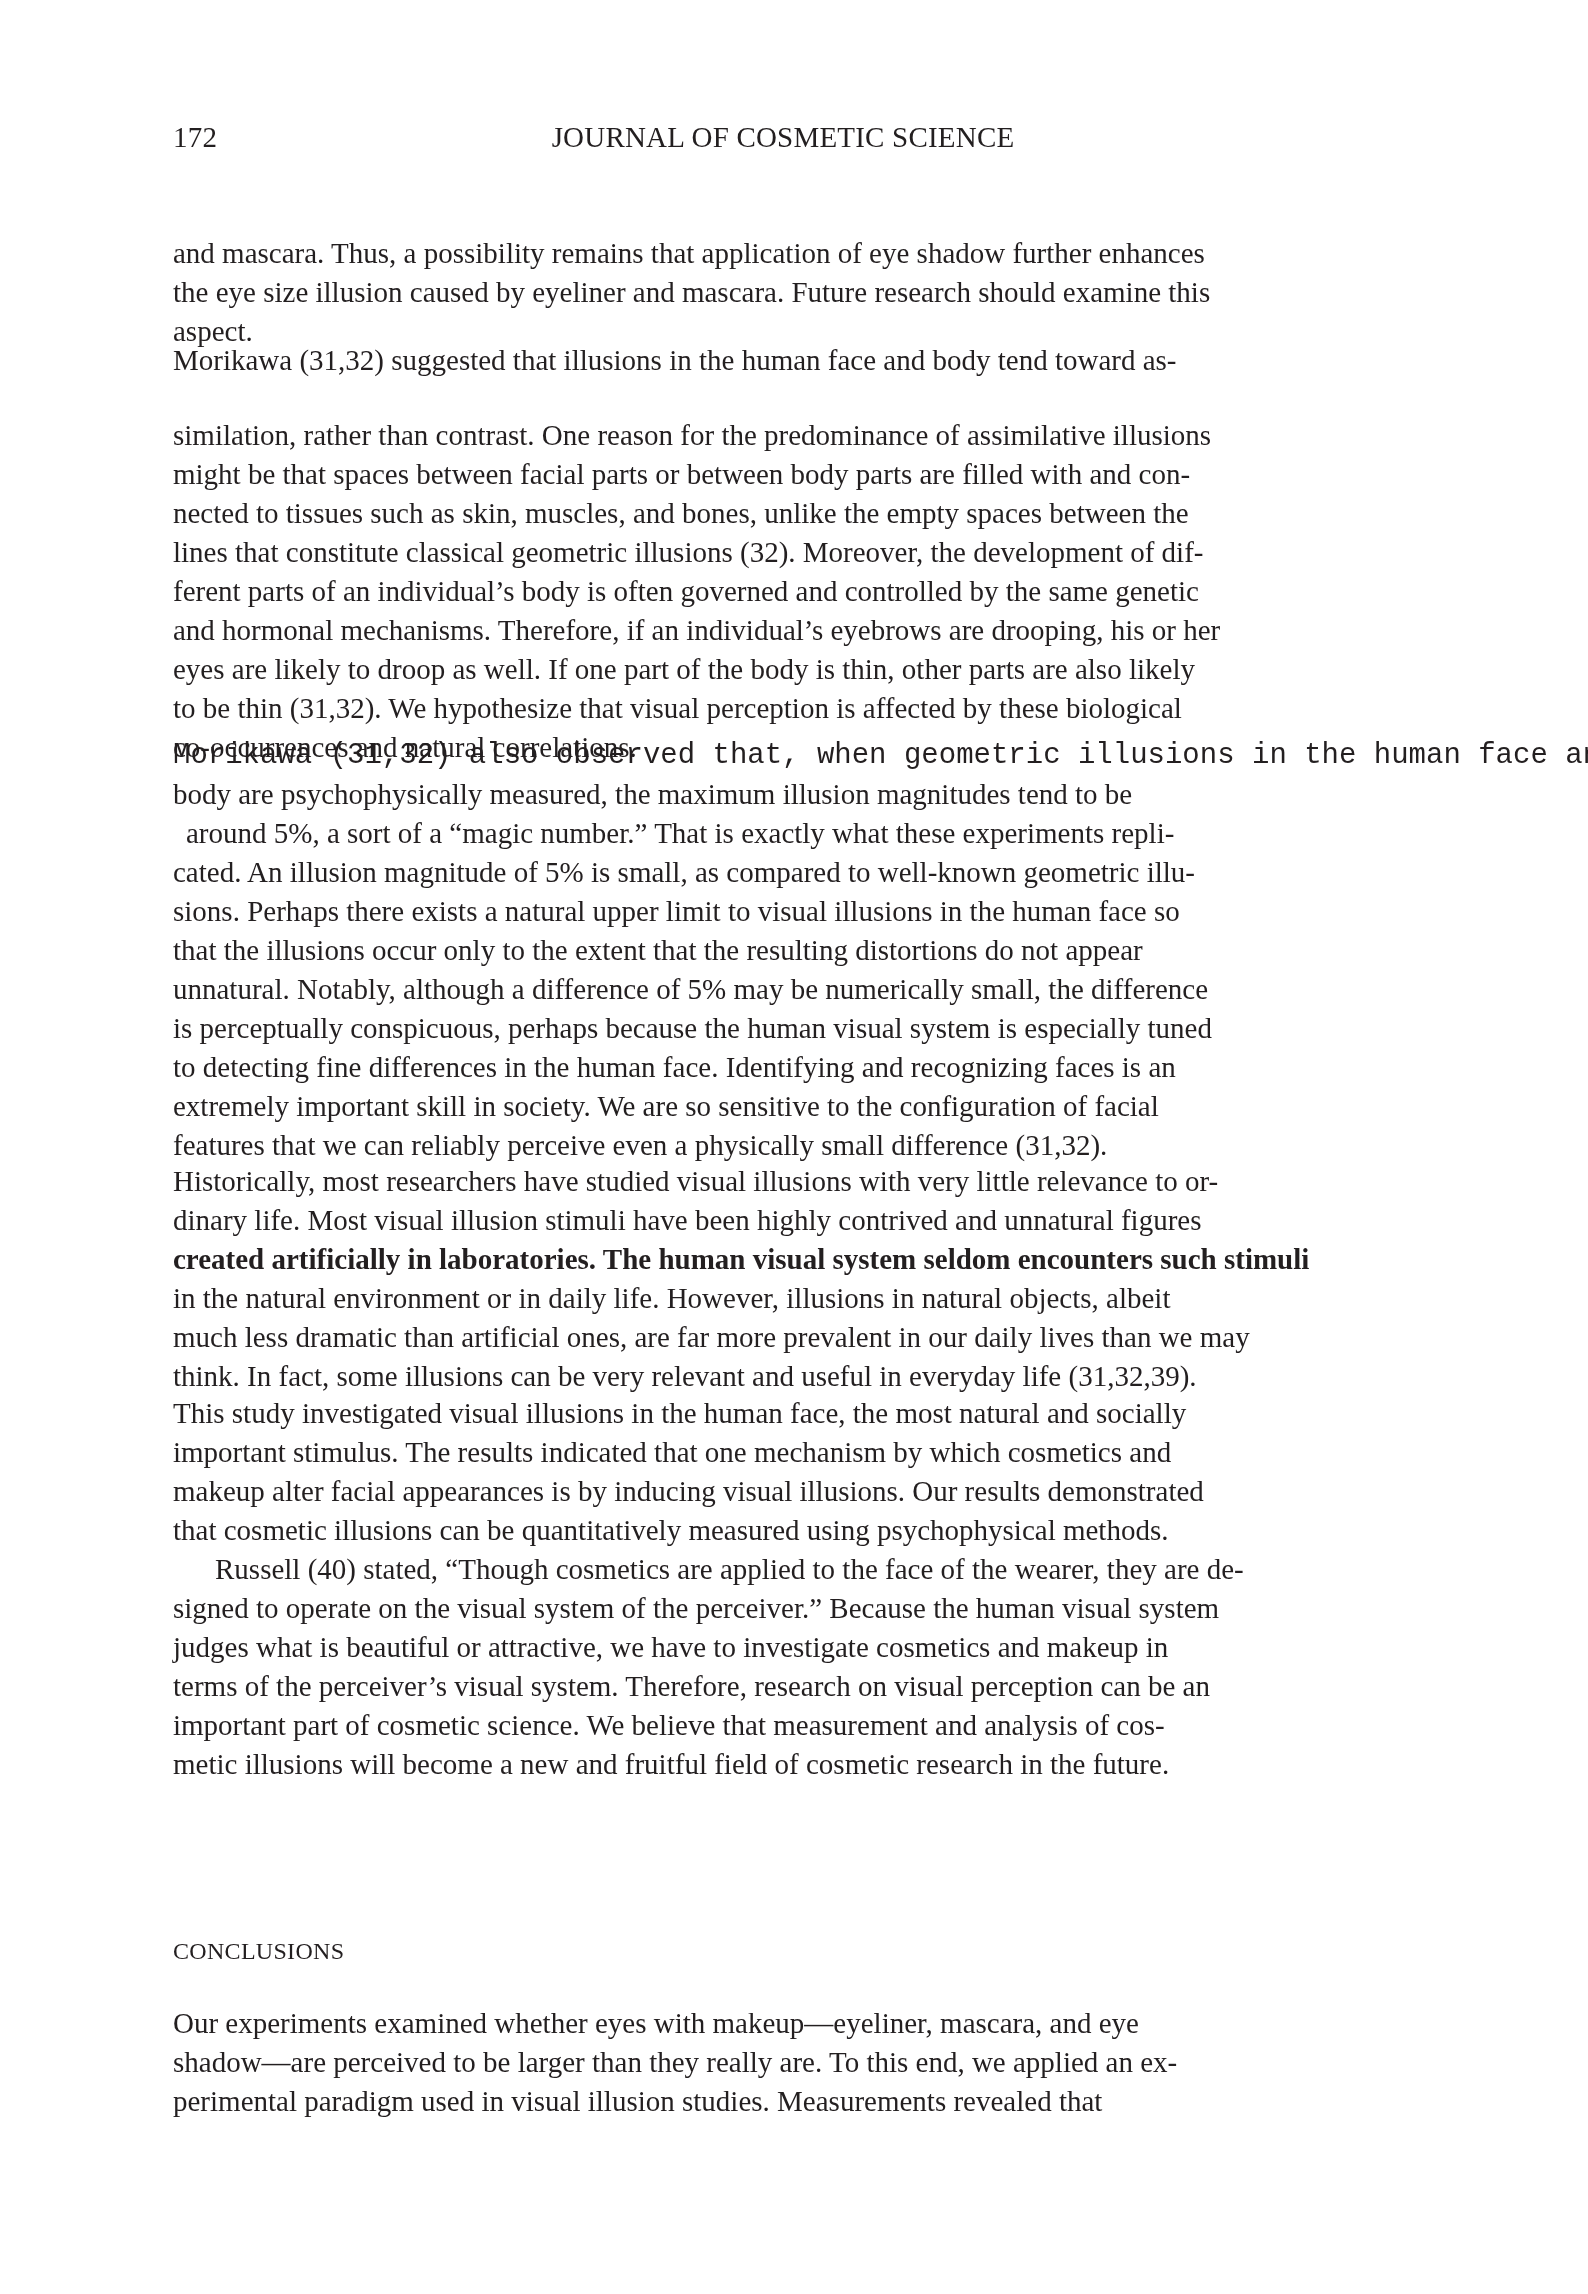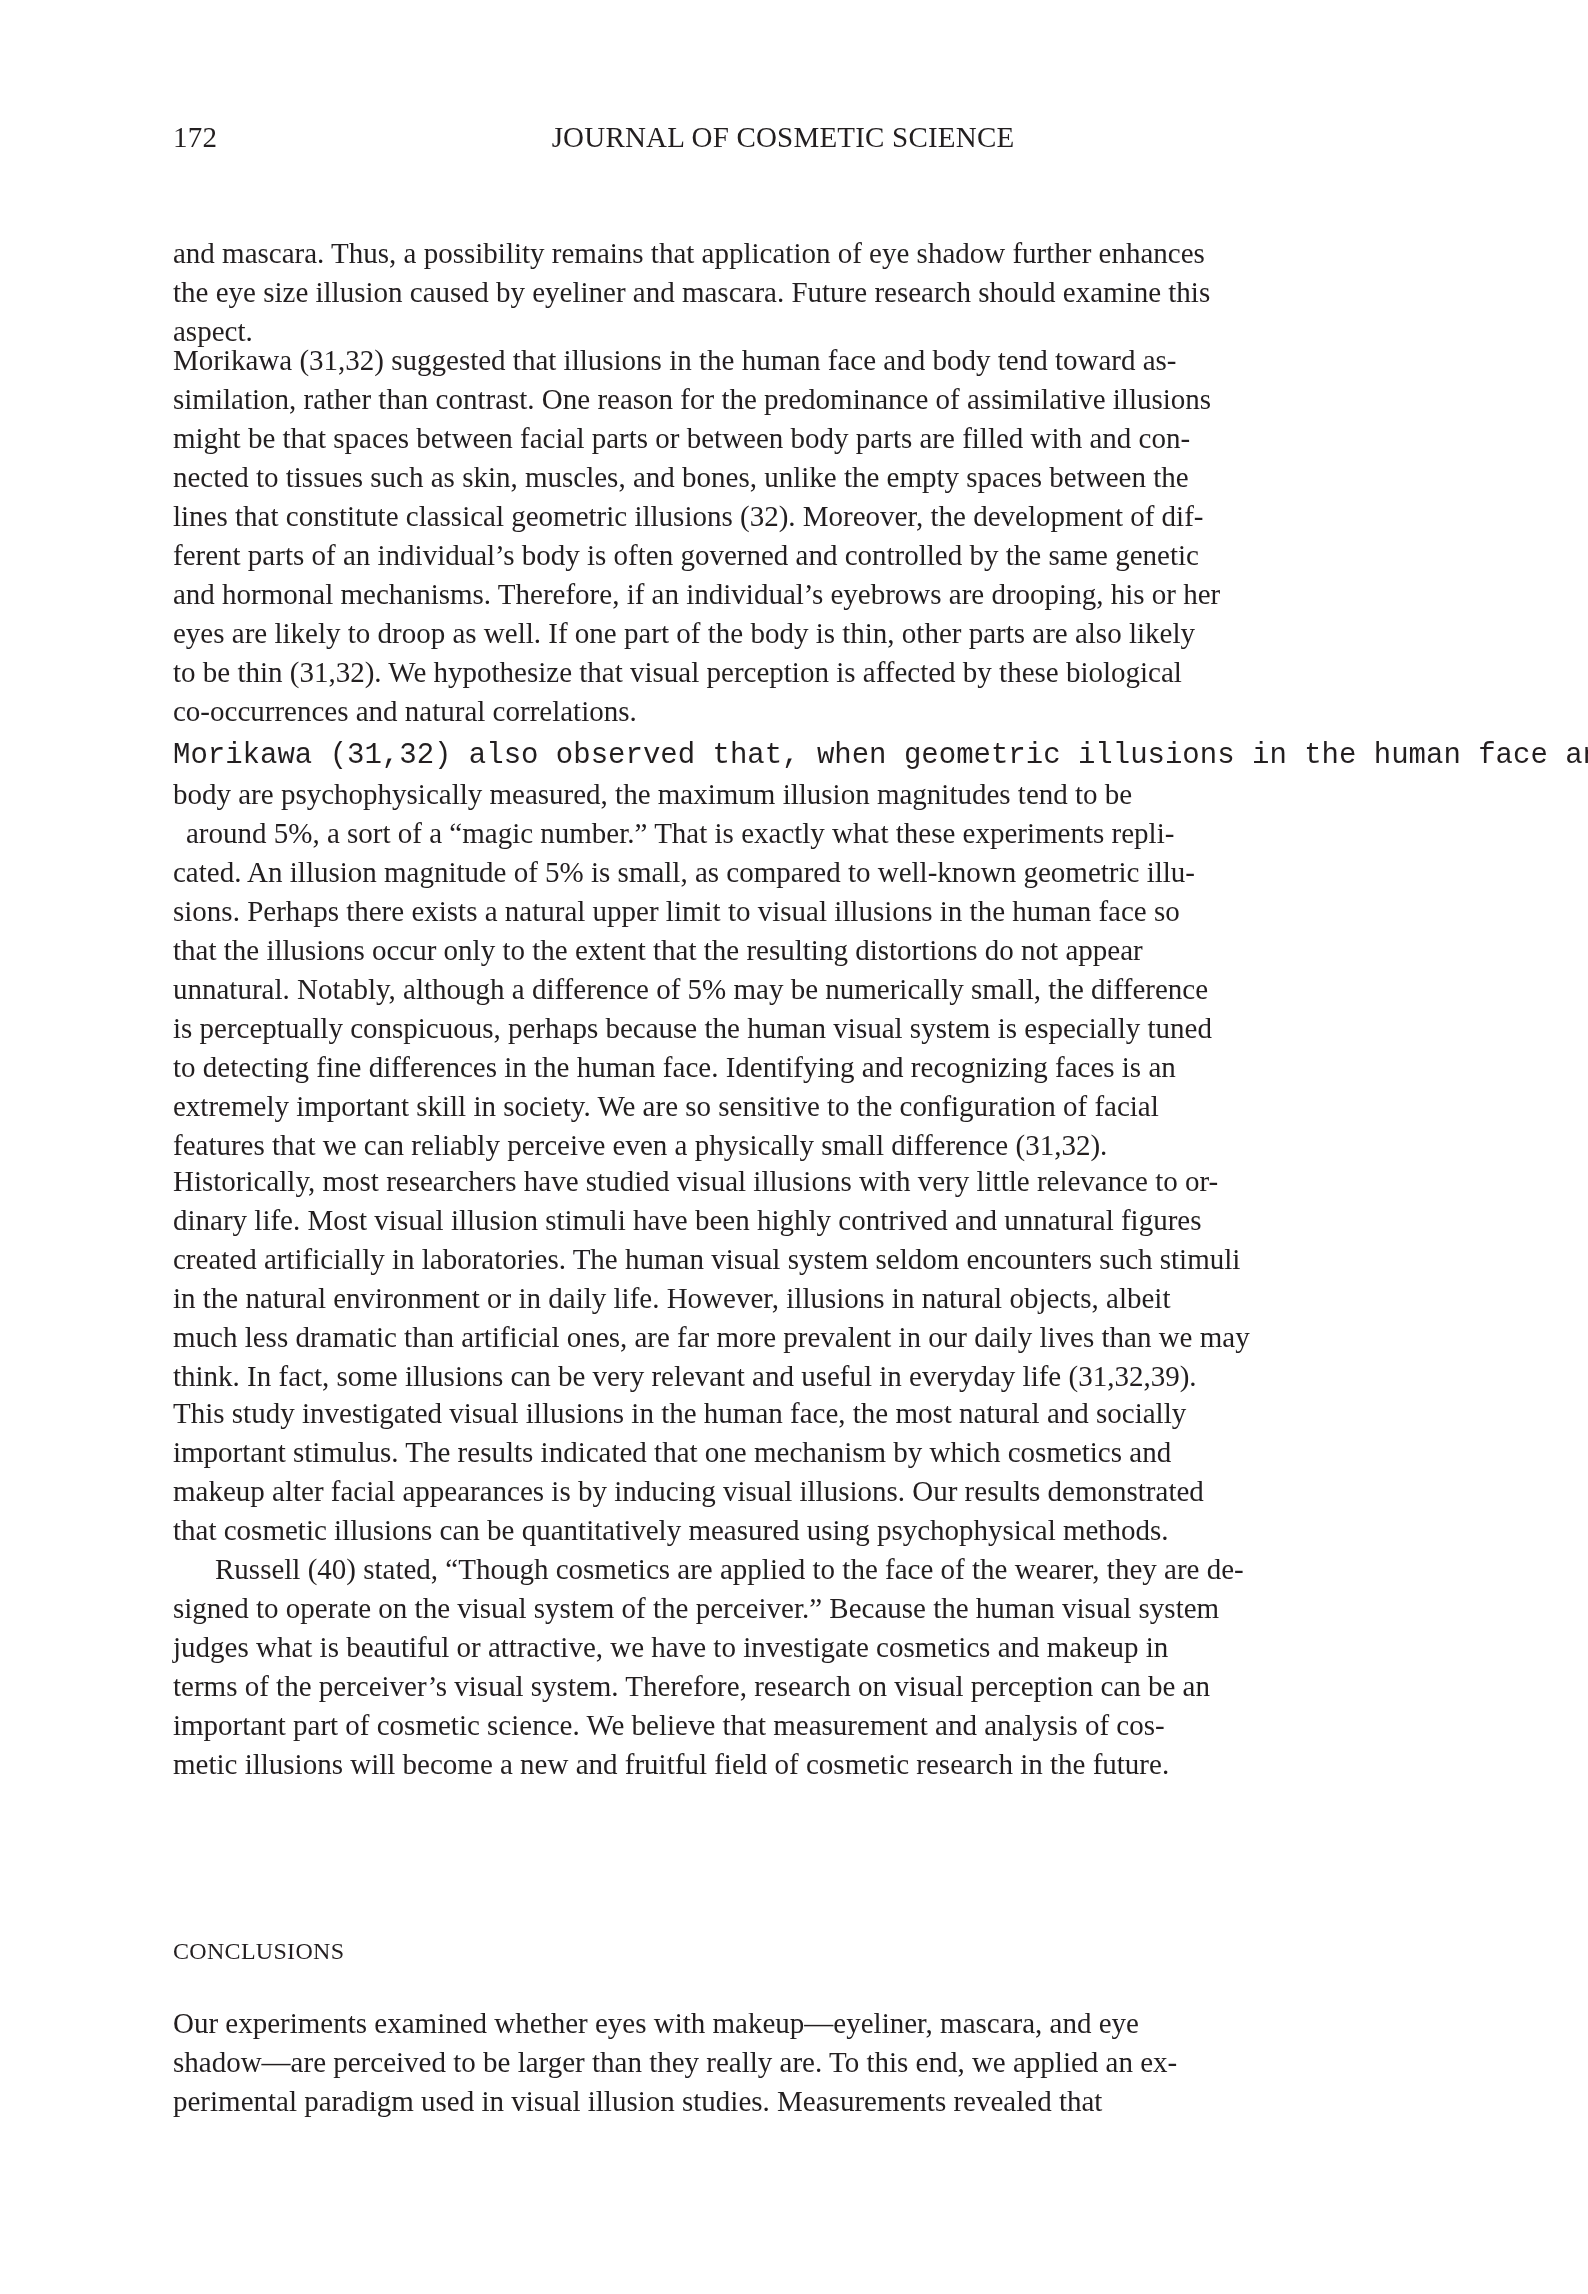--- a/index.html
+++ b/index.html
@@ -20,21 +20,21 @@
 <div id="page-num" class="hdr">172</div>
 <div id="running-title" class="hdr">JOURNAL OF COSMETIC SCIENCE</div>
 
 <div class="para" style="top:234px">
     <span class="ln" style="word-spacing: 0px; text-align: left; text-align-last: left;">and mascara. Thus, a possibility remains that application of eye shadow further enhances</span>
     <span class="ln" style="word-spacing: 0px; text-align: left; text-align-last: left;">the eye size illusion caused by eyeliner and mascara. Future research should examine this</span>
     <span class="ln last">aspect.</span>
   </div>
 <div class="para" style="top:341px">
     <span class="ln" style="word-spacing: 0px; text-align: left; text-align-last: left;">Morikawa (31,32) suggested that illusions in the human face and body tend toward as-</span>
-    <span class="ln" style="word-spacing: 0px; text-align: center; text-align-last: left;">similation, rather than contrast. One reason for the predominance of assimilative illusions</span>
+    <span class="ln" style="word-spacing: 0px; text-align: center; text-align-last: left; margin-top: 36px;">similation, rather than contrast. One reason for the predominance of assimilative illusions</span>
     <span class="ln" style="word-spacing: 0px; text-align: left; text-align-last: left;">might be that spaces between facial parts or between body parts are filled with and con-</span>
     <span class="ln" style="word-spacing: 0px; text-align: left; text-align-last: left;">nected to tissues such as skin, muscles, and bones, unlike the empty spaces between the</span>
     <span class="ln" style="word-spacing: 0px; text-align: left; text-align-last: left;">lines that constitute classical geometric illusions (32). Moreover, the development of dif-</span>
     <span class="ln" style="word-spacing: 0px; text-align: left; text-align-last: left;">ferent parts of an individual’s body is often governed and controlled by the same genetic</span>
     <span class="ln" style="word-spacing: 0px; text-align: left; text-align-last: left;">and hormonal mechanisms. Therefore, if an individual’s eyebrows are drooping, his or her</span>
     <span class="ln" style="word-spacing: 0px; text-align: left; text-align-last: left;">eyes are likely to droop as well. If one part of the body is thin, other parts are also likely</span>
     <span class="ln" style="word-spacing: 0px; text-align: left; text-align-last: left;">to be thin (31,32). We hypothesize that visual perception is affected by these biological</span>
     <span class="ln last">co-occurrences and natural correlations.</span>
   </div>
 <div class="para" style="top:736px">
@@ -46,21 +46,21 @@
     <span class="ln" style="word-spacing: 0px; text-align: left; text-align-last: left;">that the illusions occur only to the extent that the resulting distortions do not appear</span>
     <span class="ln" style="word-spacing: 0px; text-align: left; text-align-last: left;">unnatural. Notably, although a difference of 5% may be numerically small, the difference</span>
     <span class="ln" style="word-spacing: 0px; text-align: left; text-align-last: left;">is perceptually conspicuous, perhaps because the human visual system is especially tuned</span>
     <span class="ln" style="word-spacing: 0px; text-align: left; text-align-last: left;">to detecting fine differences in the human face. Identifying and recognizing faces is an</span>
     <span class="ln" style="word-spacing: 0px; text-align: left; text-align-last: left;">extremely important skill in society. We are so sensitive to the configuration of facial</span>
     <span class="ln last">features that we can reliably perceive even a physically small difference (31,32).</span>
   </div>
 <div class="para" style="top:1162px">
     <span class="ln" style="word-spacing: 0px; text-align: left; text-align-last: left;">Historically, most researchers have studied visual illusions with very little relevance to or-</span>
     <span class="ln" style="word-spacing: 0px; text-align: left; text-align-last: left;">dinary life. Most visual illusion stimuli have been highly contrived and unnatural figures</span>
-    <span class="ln" style="word-spacing: 0px; text-align: left; text-align-last: left;">created artificially in laboratories. The human visual system seldom encounters such stimuli</span>
+    <span class="ln" style="word-spacing: 0px; text-align: left; text-align-last: left; font-weight: bold;">created artificially in laboratories. The human visual system seldom encounters such stimuli</span>
     <span class="ln" style="word-spacing: 0px; text-align: left; text-align-last: left;">in the natural environment or in daily life. However, illusions in natural objects, albeit</span>
     <span class="ln" style="word-spacing: 0px; text-align: left; text-align-last: left;">much less dramatic than artificial ones, are far more prevalent in our daily lives than we may</span>
     <span class="ln last">think. In fact, some illusions can be very relevant and useful in everyday life (31,32,39).</span>
   </div>
 <div class="para" style="top:1394px">
     <span class="ln" style="word-spacing: 0px; text-align: left; text-align-last: left;">This study investigated visual illusions in the human face, the most natural and socially</span>
     <span class="ln" style="word-spacing: 0px; text-align: left; text-align-last: left;">important stimulus. The results indicated that one mechanism by which cosmetics and</span>
     <span class="ln" style="word-spacing: 0px; text-align: left; text-align-last: left;">makeup alter facial appearances is by inducing visual illusions. Our results demonstrated</span>
     <span class="ln" style="word-spacing: 0px; text-align: left; text-align-last: left;">that cosmetic illusions can be quantitatively measured using psychophysical methods.</span>
     <span class="ln" style="word-spacing: 0px; text-align: left; text-align-last: left; margin-left: 42px;">Russell (40) stated, “Though cosmetics are applied to the face of the wearer, they are de-</span>

